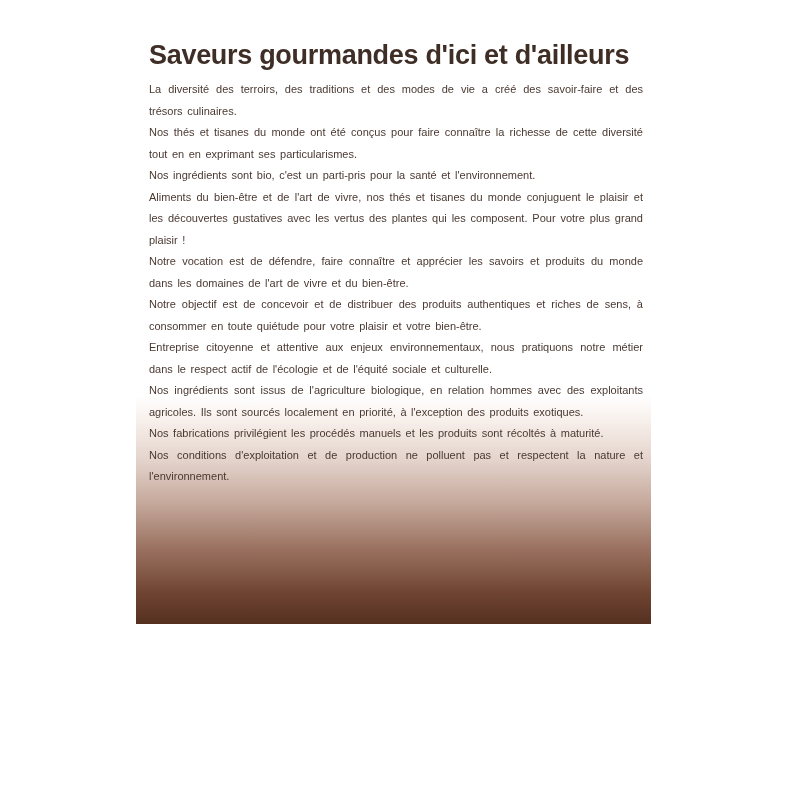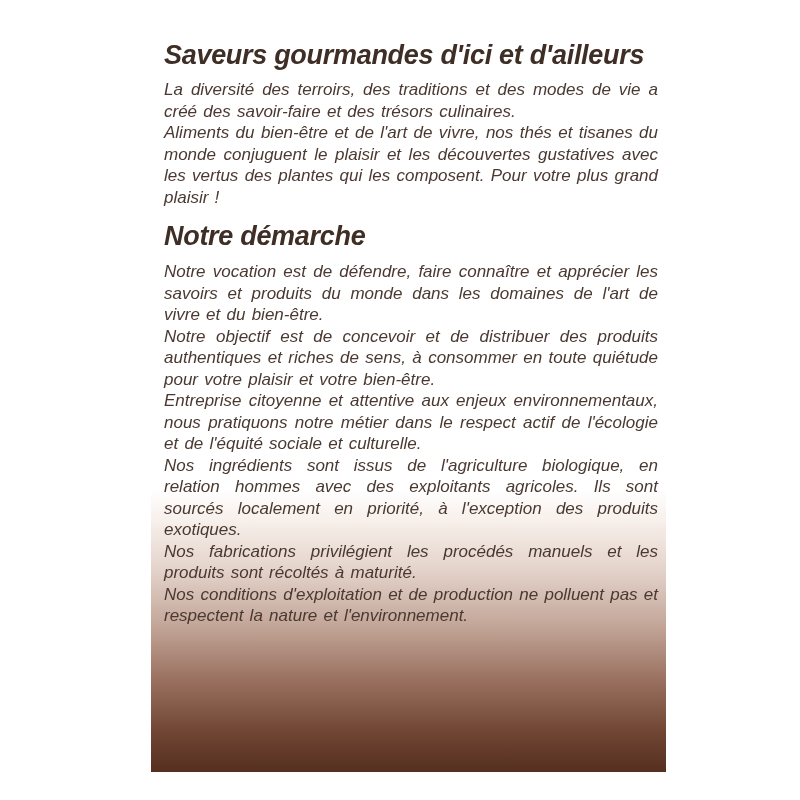--- a/index.html
+++ b/index.html
@@ -12,72 +12,72 @@
     overflow: hidden;
   }
   .canvas {
     position: relative;
     width: 800px;
     height: 800px;
     background: #ffffff;
   }
   .page {
     position: absolute;
-    left: 151px;
+    left: 136px;
     top: 0;
     width: 515px;
-    height: 772px;
+    height: 624px;
     background: linear-gradient(to bottom,
       #ffffff 0%,
       #ffffff 63.5%,
       #f6ede8 68%,
       #e3d2ca 74%,
       #c3a698 81%,
       #9a7160 88%,
       #6f4433 95%,
       #55301f 100%);
-    font-style: italic;
   }
   .content {
     padding: 40px 8px 0 13px;
   }
   h1 {
     margin: 0;
     font-size: 27px;
     line-height: 30px;
     font-weight: bold;
     letter-spacing: -0.3px;
     color: #3e2e26;
   }
   .h-first { margin-bottom: 9px; }
   .h-mid   { margin-top: 13px; margin-bottom: 10px; }
   p {
     margin: 0;
-    font-size: 17px;
+    font-size: 11px;
     line-height: 21.5px;
     color: #4a3931;
     text-align: justify;
     word-spacing: 1.5px;
   }
 </style>
 </head>
 <body>
 
 <div class="canvas">
   <div class="page">
     <div class="content">
 
       <section>
         <h1 class="h-first">Saveurs gourmandes d'ici et d'ailleurs</h1>
         <p>La diversité des terroirs, des traditions et des modes de vie a créé des savoir-faire et des trésors culinaires.</p>
+        <p>Nos thés et tisanes du monde ont été conçus pour faire connaître la richesse de cette diversité tout en en exprimant ses particularismes.</p>
+        <p>Nos ingrédients sont bio, c'est un parti-pris pour la santé et l'environnement.</p>
         <p>Aliments du bien-être et de l'art de vivre, nos thés et tisanes du monde conjuguent le plaisir et les découvertes gustatives avec les vertus des plantes qui les composent. Pour votre plus grand plaisir !</p>
       </section>
 
       <section>
-        <h1 class="h-mid">Notre démarche</h1>
         <p>Notre vocation est de défendre, faire connaître et apprécier les savoirs et produits du monde dans les domaines de l'art de vivre et du bien-être.</p>
         <p>Notre objectif est de concevoir et de distribuer des produits authentiques et riches de sens, à consommer en toute quiétude pour votre plaisir et votre bien-être.</p>
         <p>Entreprise citoyenne et attentive aux enjeux environnementaux, nous pratiquons notre métier dans le respect actif de l'écologie et de l'équité sociale et culturelle.</p>
       </section>
 
       <section>
         <p>Nos ingrédients sont issus de l'agriculture biologique, en relation hommes avec des exploitants agricoles. Ils sont sourcés localement en priorité, à l'exception des produits exotiques.</p>
         <p>Nos fabrications privilégient les procédés manuels et les produits sont récoltés à maturité.</p>
         <p>Nos conditions d'exploitation et de production ne polluent pas et respectent la nature et l'environnement.</p>
       </section>

